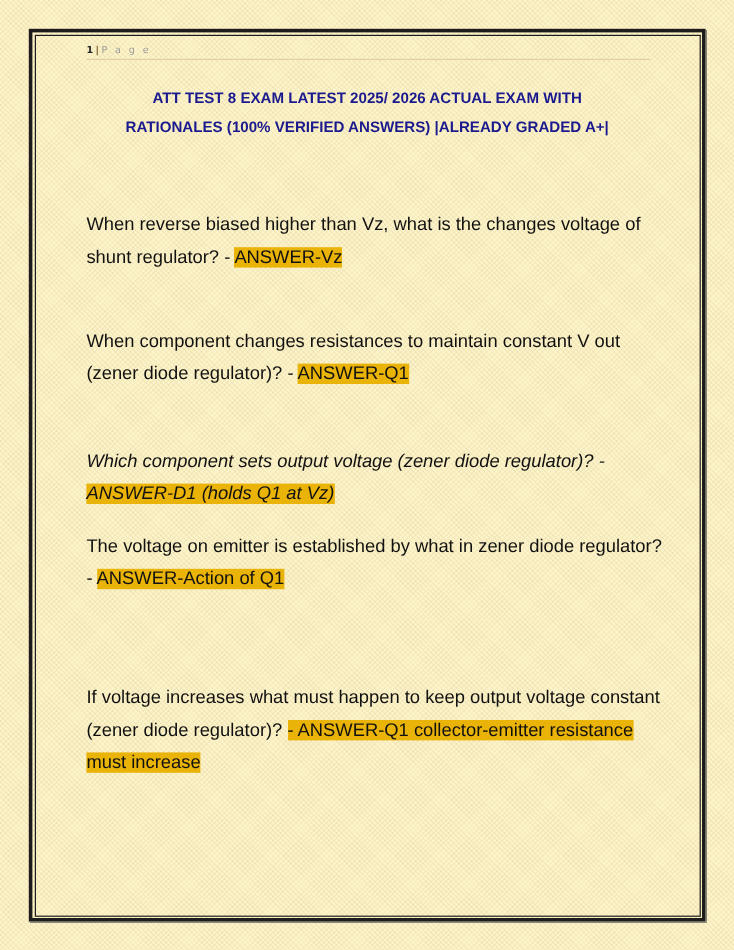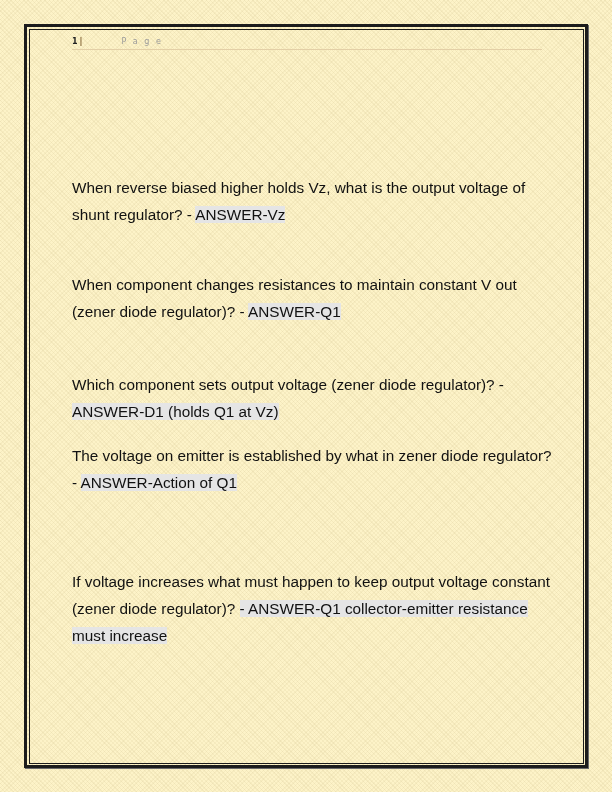--- a/index.html
+++ b/index.html
@@ -50,21 +50,20 @@
       color: #222;
     }
     .page-sep {
       color: #7a5a2a;
       font-weight: bold;
       margin: 0 2px 0 2px;
     }
     .page-word {
       color: #9a9a9a;
       letter-spacing: 2px;
-      margin-left: 37px;
     }
     .title {
       position: absolute;
       left: 62px;
       top: 70px;
       width: 488px;
       text-align: center;
       color: #1a1a8e;
       font-weight: bold;
       font-size: 12.6px;
@@ -72,45 +71,47 @@
     }
     .qa {
       position: absolute;
       left: 72px;
       width: 480px;
       color: #111;
       font-size: 15.3px;
       line-height: 27px;
     }
     .hl {
-      background: #e5e5e5;
+      background: #eab308;
     }
   </style>
 </head>
 <body>
 
 <div class="border-outer"></div>
 <div class="border-inner"></div>
 
 <div class="page-header">
   <span class="page-num">1</span><span class="page-sep">|</span><span class="page-word">P a g e</span>
 </div>
 
 <div class="title">
+  <div>ATT TEST 8 EXAM LATEST 2025/ 2026 ACTUAL EXAM WITH</div>
+  <div>RATIONALES (100% VERIFIED ANSWERS) |ALREADY GRADED A+|</div>
 </div>
 
 <div class="qa" style="top:174px;">
-  <span>When reverse biased higher holds Vz, what is the output voltage of shunt regulator? - </span><span class="hl">ANSWER-Vz</span>
+  <span>When reverse biased higher than Vz, what is the changes voltage of shunt regulator? - </span><span class="hl">ANSWER-Vz</span>
 </div>
 
 <div class="qa" style="top:271px;">
   <span>When component changes resistances to maintain constant V out (zener diode regulator)? - </span><span class="hl">ANSWER-Q1</span>
 </div>
 
-<div class="qa" style="top:371px;">
+<div class="qa" style="top:371px;font-style:italic;">
   <span>Which component sets output voltage (zener diode regulator)? - </span><span class="hl">ANSWER-D1 (holds Q1 at Vz)</span>
 </div>
 
 <div class="qa" style="top:442px;">
   <span>The voltage on emitter is established by what in zener diode regulator? - </span><span class="hl">ANSWER-Action of Q1</span>
 </div>
 
 <div class="qa" style="top:568px;">
   <span>If voltage increases what must happen to keep output voltage constant (zener diode regulator)? </span><span class="hl">- ANSWER-Q1 collector-emitter resistance must increase</span>
 </div>

